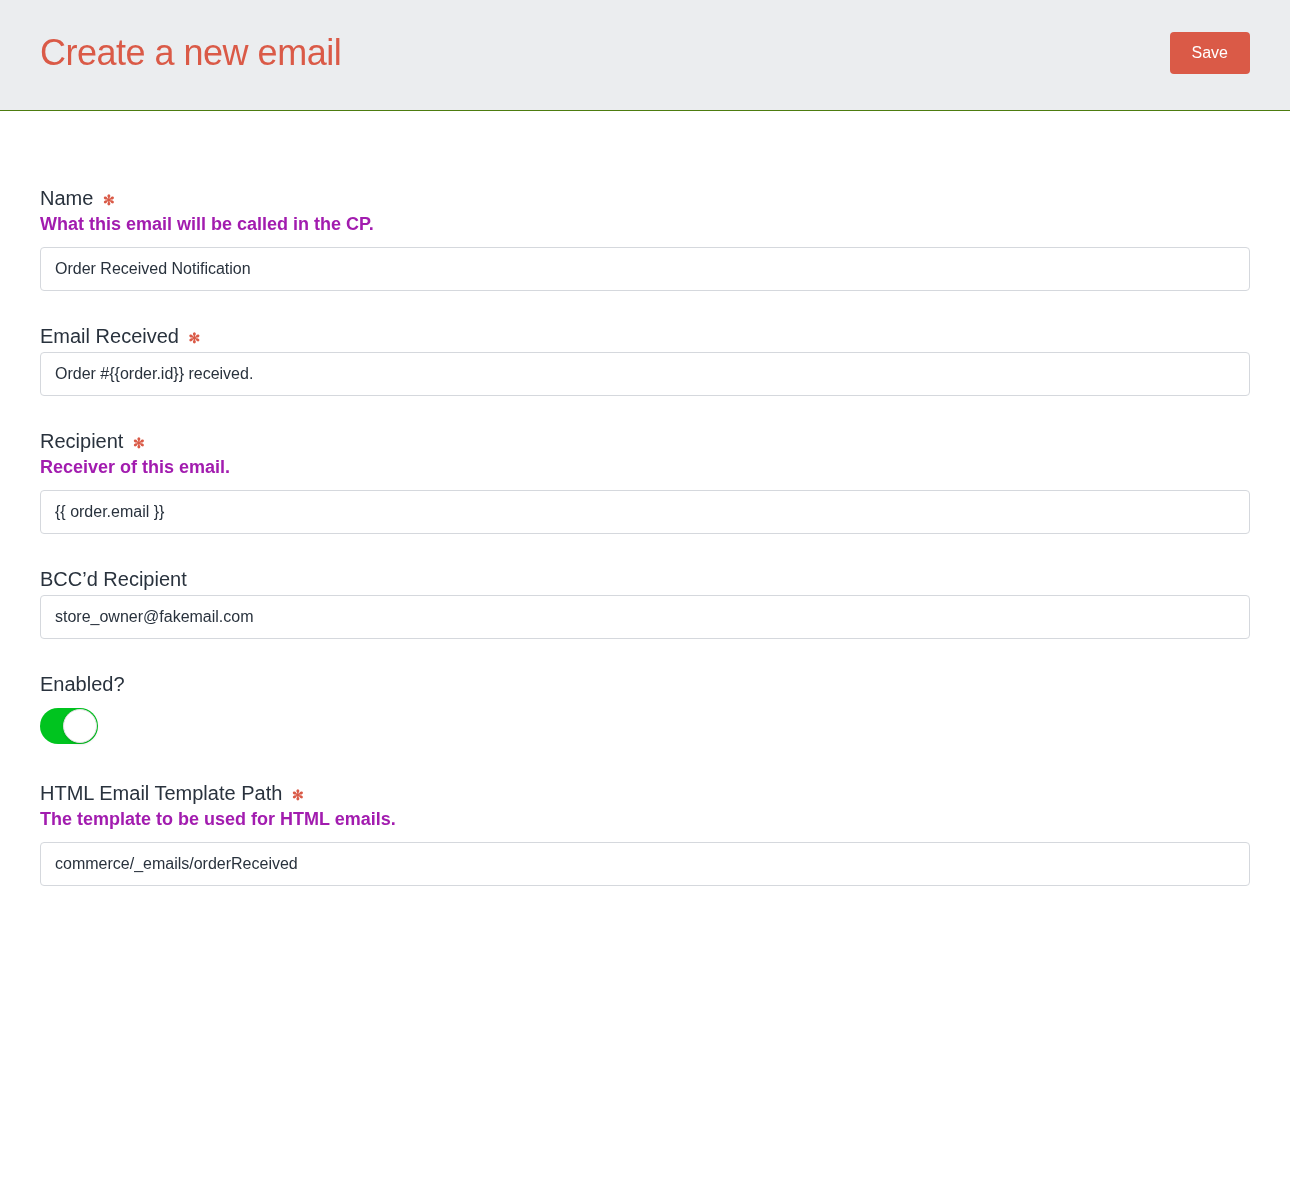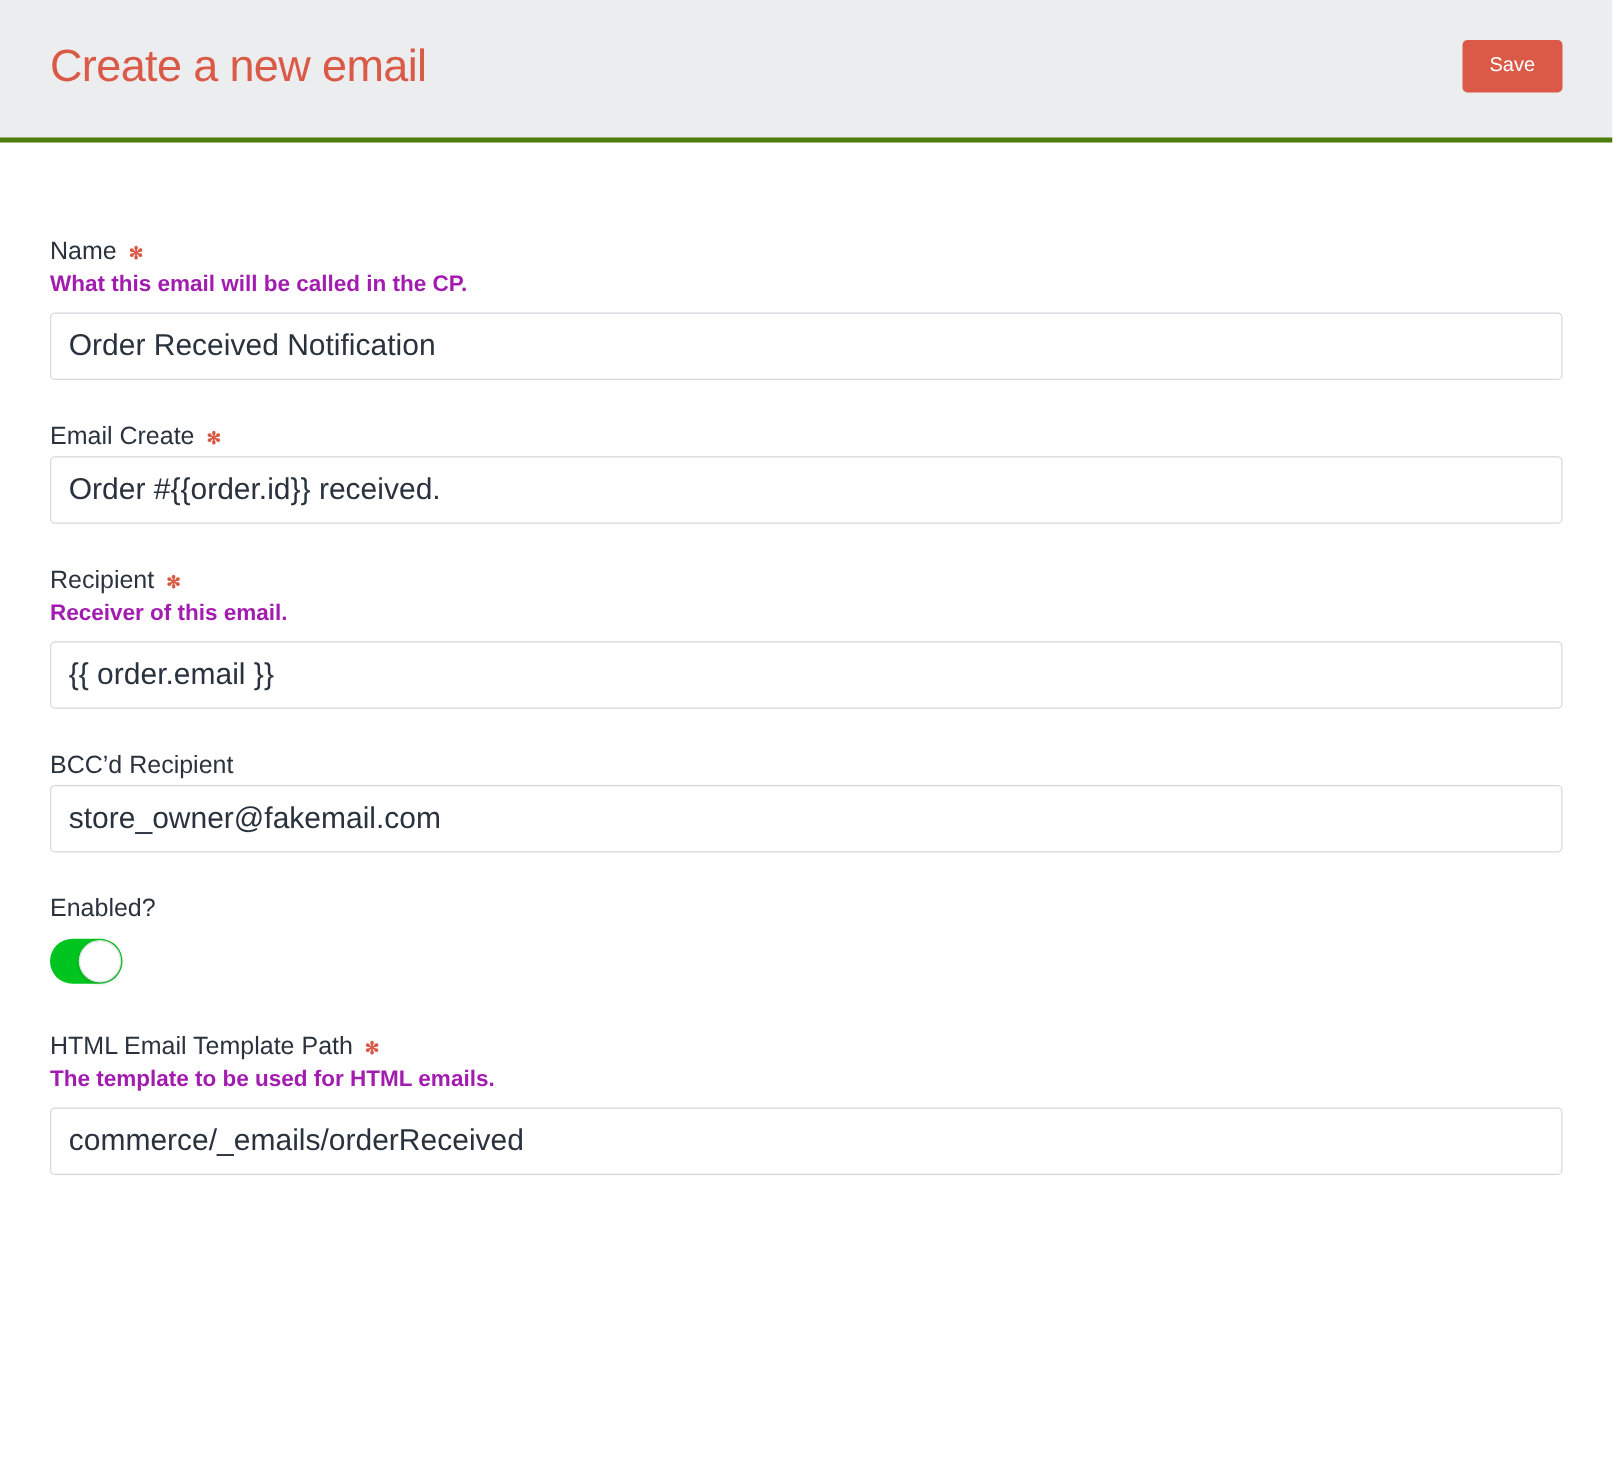--- a/index.html
+++ b/index.html
@@ -12,21 +12,21 @@
       background: #fff;
       color: #29323d;
       font-size: 16px;
     }
     .header {
       background: #ebedef;
       padding: 32px 40px 36px 40px;
       display: flex;
       justify-content: space-between;
       align-items: flex-end;
-      border-bottom: 4px solid #4d7c0f;
+      border-bottom: 1px solid #4d7c0f;
     }
     .page-title {
       font-size: 36px;
       font-weight: 400;
       color: #da5a47;
       letter-spacing: -0.5px;
     }
     .save-button {
       background: #da5a47;
       color: #fff;
@@ -61,21 +61,21 @@
     .field-help {
       font-size: 18px;
       color: #a21caf;
       margin-bottom: 12px;
       margin-top: 4px;
       font-weight: 700;
     }
     .text-input {
       width: 100%;
       padding: 12px 14px;
-      font-size: 24px;
+      font-size: 16px;
       border: 1px solid #d5d8dd;
       border-radius: 4px;
       color: #29323d;
       background: #fff;
       outline: none;
       font-family: inherit;
     }
     .toggle {
       position: relative;
       width: 58px;
@@ -112,21 +112,21 @@
     <label class="field-label">
       <span>Name</span>
       <span class="required">✻</span>
     </label>
     <div class="field-help">What this email will be called in the CP.</div>
     <input type="text" class="text-input" value="Order Received Notification" style="">
   </div>
 
   <div class="field">
     <label class="field-label">
-      <span>Email Create</span>
+      <span>Email Received</span>
       <span class="required">✻</span>
     </label>
     <input type="text" class="text-input" value="Order #{{order.id}} received." style="">
   </div>
 
   <div class="field">
     <label class="field-label">
       <span>Recipient</span>
       <span class="required">✻</span>
     </label>

